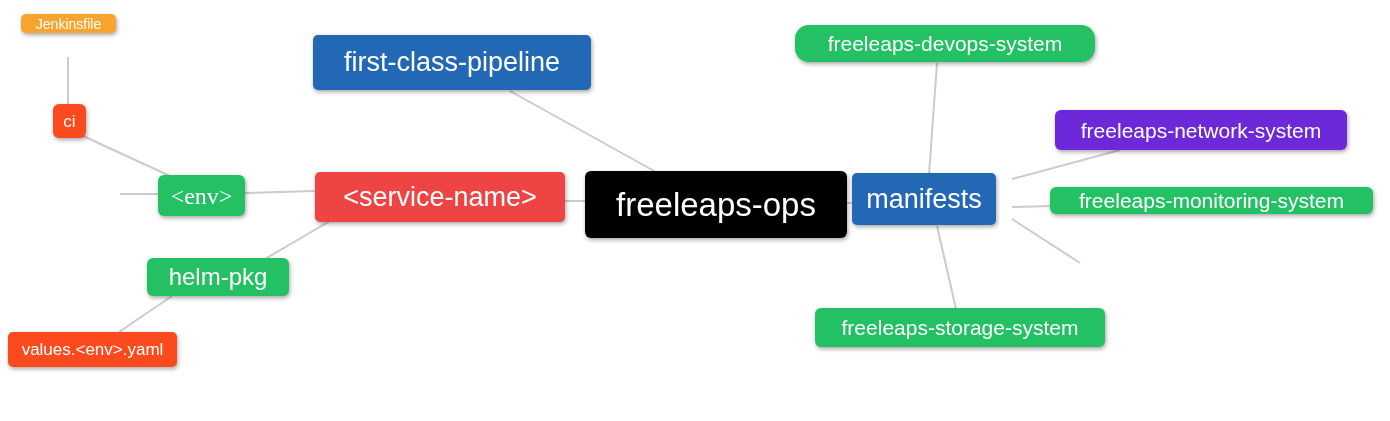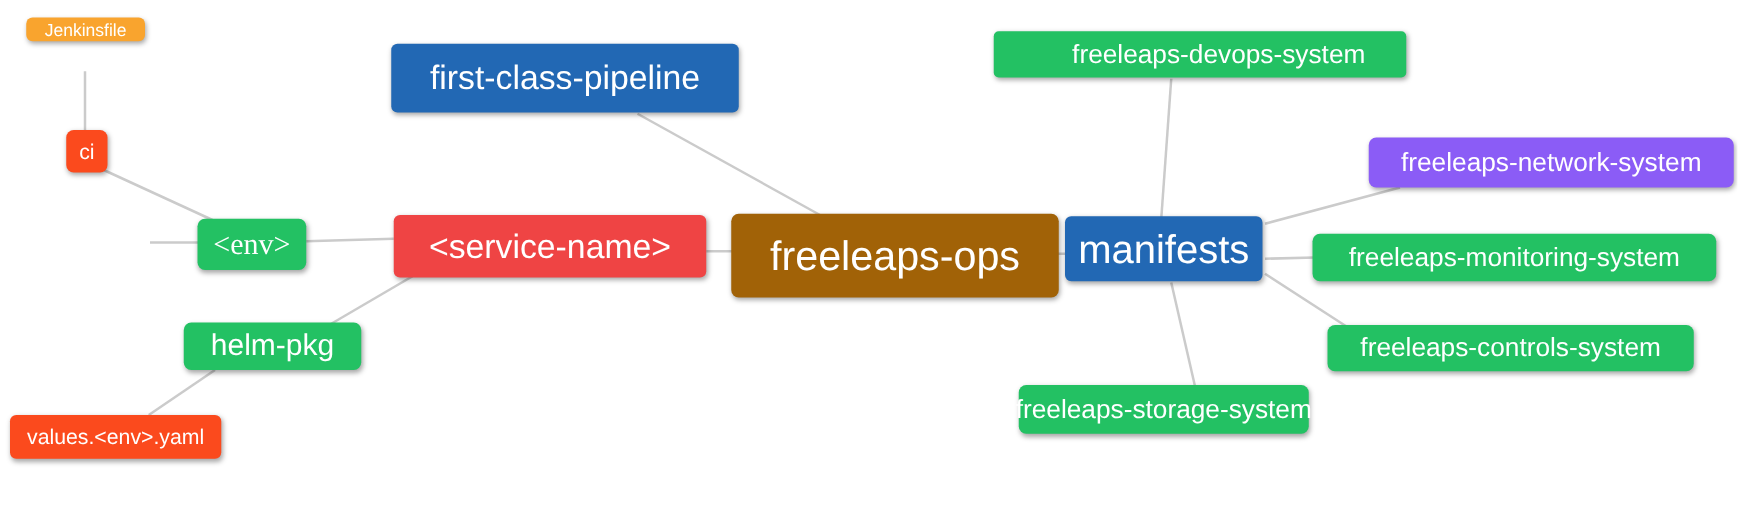--- a/index.html
+++ b/index.html
@@ -43,26 +43,26 @@
   
   #n-jenkinsfile   { left:21px;   top:14px;  width:95px;  height:19px; font-size:14px; }
   #n-ci            { left:53px;   top:104px; width:33px;  height:34px; font-size:17px; border-radius:6px; }
   #n-argo-app      { left:32px;   top:177px; width:88px;  height:34px; font-size:18px; }
   #n-env           { left:158px;  top:175px; width:87px;  height:41px; font-size:24px; border-radius:6px;font-family:Liberation Serif, serif; }
   #n-helm-pkg      { left:147px;  top:258px; width:142px; height:38px; font-size:24px; border-radius:6px; }
   #n-values        { left:8px;    top:332px; width:169px; height:35px; font-size:17px; }
   #n-fcp           { left:313px;  top:35px;  width:278px; height:55px; font-size:27px; }
   #n-service       { left:315px;  top:172px; width:250px; height:50px; font-size:27px; }
   #n-root          { left:585px;  top:171px; width:262px; height:67px; font-size:33px; border-radius:6px; }
-  #n-manifests     { left:852px;  top:173px; width:158px; height:52px; font-size:32px; }
-  #n-devops        { left:795px;  top:25px;  width:300px; height:37px; font-size:21px; border-radius:4px;padding-left:30px; }
+  #n-manifests     { left:852px;  top:173px; width:144px; height:52px; font-size:27px; }
+  #n-devops        { left:795px;  top:25px;  width:300px; height:37px; font-size:21px; border-radius:14px; }
   #n-network       { left:1055px; top:110px; width:292px; height:40px; font-size:21px; border-radius:6px; }
-  #n-monitoring    { left:1050px; top:187px; width:323px; height:38px; font-size:21px; border-radius:6px; }
+  #n-monitoring    { left:1050px; top:187px; width:323px; height:27px; font-size:21px; border-radius:6px; }
   #n-controls      { left:1062px; top:260px; width:293px; height:37px; font-size:21px; border-radius:6px; }
-  #n-storage       { left:815px;  top:308px; width:232px; height:39px; font-size:21px; border-radius:6px; }
+  #n-storage       { left:815px;  top:308px; width:290px; height:39px; font-size:21px; border-radius:6px; }
 </style>
 </head>
 <body>
 
 <div class="canvas">
 
   <svg class="edges" viewBox="0 0 1390 421" xmlns="http://www.w3.org/2000/svg">
     <line x1="68" y1="57" x2="68" y2="105" stroke="#CBCBCB"></line>
     <line x1="83" y1="136" x2="170" y2="176" stroke="#CBCBCB"></line>
     <line x1="120" y1="194" x2="160" y2="194" stroke="#CBCBCB"></line>
@@ -79,21 +79,20 @@
     <line x1="937" y1="226" x2="956" y2="309" stroke="#CBCBCB"></line>
   </svg>
 
   <div class="node" id="n-jenkinsfile" style="background-color: rgb(249, 164, 46);">Jenkinsfile</div>
   <div class="node" id="n-ci" style="background-color: rgb(251, 74, 29);">ci</div>
   <div class="node" id="n-env" style="background-color: rgb(35, 193, 99);">&lt;env&gt;</div>
   <div class="node" id="n-helm-pkg" style="background-color: rgb(35, 193, 99);">helm-pkg</div>
   <div class="node" id="n-values" style="background-color: rgb(251, 74, 29); text-align: center;">values.&lt;env&gt;.yaml</div>
   <div class="node" id="n-fcp" style="background-color: rgb(34, 104, 180);">first-class-pipeline</div>
   <div class="node" id="n-service" style="background-color: #ef4444;">&lt;service-name&gt;</div>
-  <div class="node" id="n-root" style="background-color: #a16207;">freeleaps-ops</div>
+  <div class="node" id="n-root" style="background-color: #000000;">freeleaps-ops</div>
   <div class="node" id="n-manifests" style="background-color: rgb(34, 104, 180);">manifests</div>
   <div class="node" id="n-devops" style="background-color: rgb(35, 193, 99);">freeleaps-devops-system</div>
-  <div class="node" id="n-network" style="background-color: #8b5cf6; margin-left: 40px;">freeleaps-network-system</div>
+  <div class="node" id="n-network" style="background-color: #6d28d9;">freeleaps-network-system</div>
   <div class="node" id="n-monitoring" style="background-color: rgb(35, 193, 99);">freeleaps-monitoring-system</div>
-  <div class="node" id="n-controls" style="background-color: rgb(35, 193, 99);">freeleaps-controls-system</div>
   <div class="node" id="n-storage" style="background-color: rgb(35, 193, 99);">freeleaps-storage-system</div>
 
 </div>
 
 </body></html>

